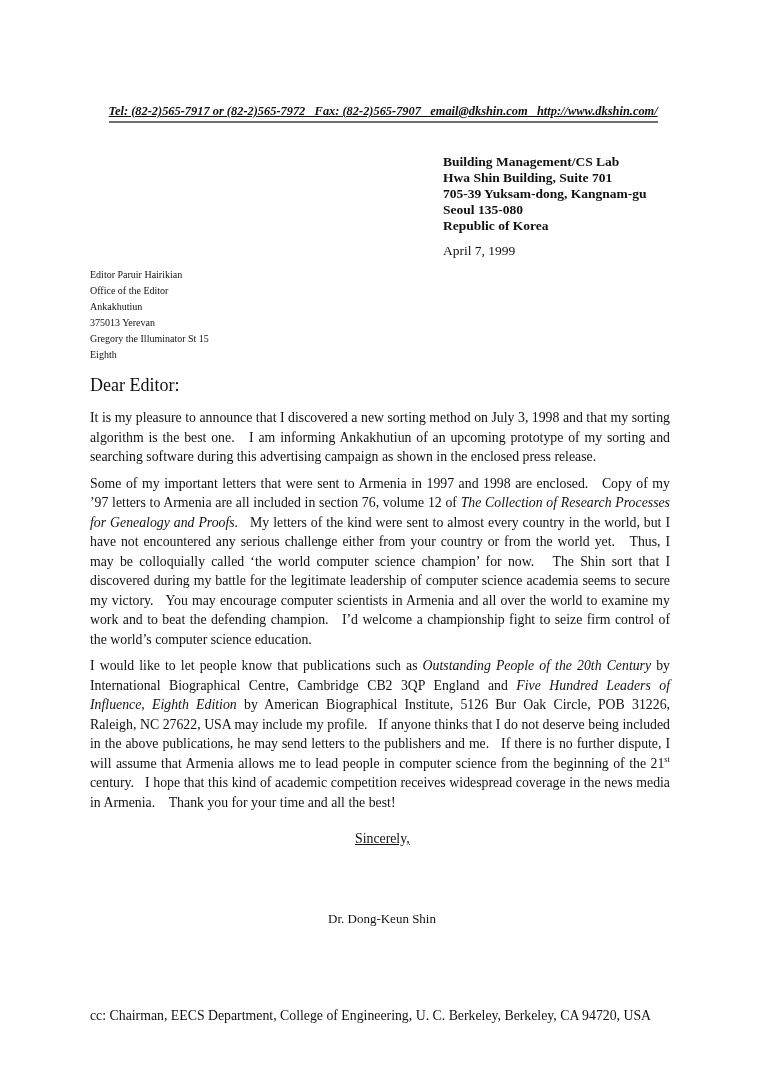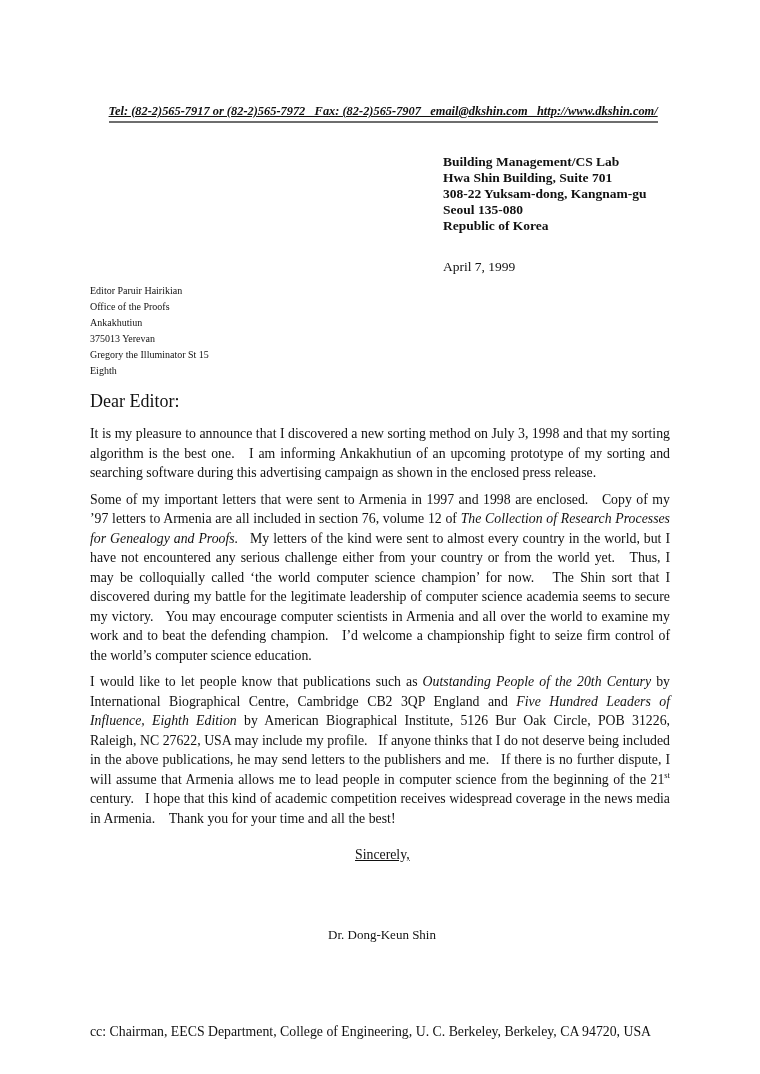--- a/index.html
+++ b/index.html
@@ -34,21 +34,21 @@
     font-style: italic;
   }
   .sender {
     margin-top: 14px;
     margin-left: 353px;
     font-weight: bold;
     font-size: 13.5px;
     line-height: 16px;
   }
   .date {
-    margin-top: 25px;
+    margin-top: 9px;
     margin-left: 353px;
     font-size: 13.5px;
     line-height: 16px;
   }
   .recipient {
     margin-top: 8px;
     font-size: 10px;
     line-height: 16px;
   }
   .salutation {
@@ -92,30 +92,30 @@
 <div class="page">
   <div class="content">
 
     <div class="contact-line">
       <span class="inner">Tel: (82-2)565-7917 or (82-2)565-7972   Fax: (82-2)565-7907   email@dkshin.com   http://www.dkshin.com/</span>
     </div>
 
     <div class="sender">
         <div>Building Management/CS Lab</div>
         <div>Hwa Shin Building, Suite 701</div>
-        <div>308-22 Yuksam-dong, Kangnam-gu</div>
+        <div>705-39 Yuksam-dong, Kangnam-gu</div>
         <div>Seoul 135-080</div>
         <div>Republic of Korea</div>
       </div>
 
     <div class="date">April 7, 1999</div>
 
     <div class="recipient">
         <div>Editor Paruir Hairikian</div>
-        <div>Office of the Proofs</div>
+        <div>Office of the Editor</div>
         <div>Ankakhutiun</div>
         <div>375013 Yerevan</div>
         <div>Gregory the Illuminator St 15</div>
         <div>Eighth</div>
       </div>
 
     <div class="salutation">Dear Editor:</div>
 
     <div class="letter-body">
       <p><span>It is my pleasure to announce that I discovered a new sorting method on July 3, 1998 and that my sorting algorithm is the best one.   I am informing Ankakhutiun of an upcoming prototype of my sorting and searching software during this advertising campaign as shown in the enclosed press release.</span></p>

